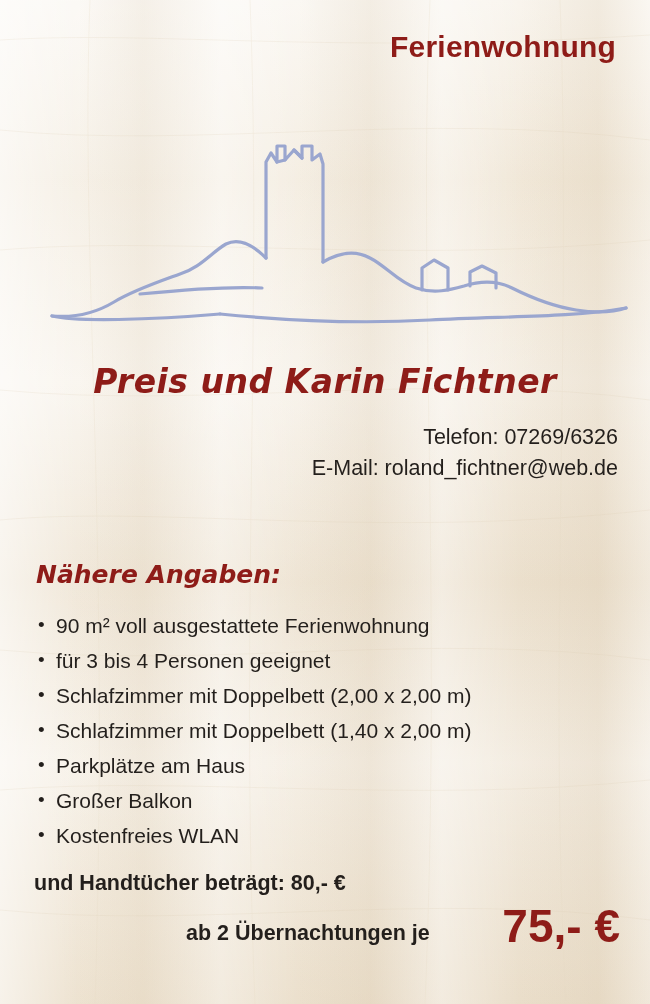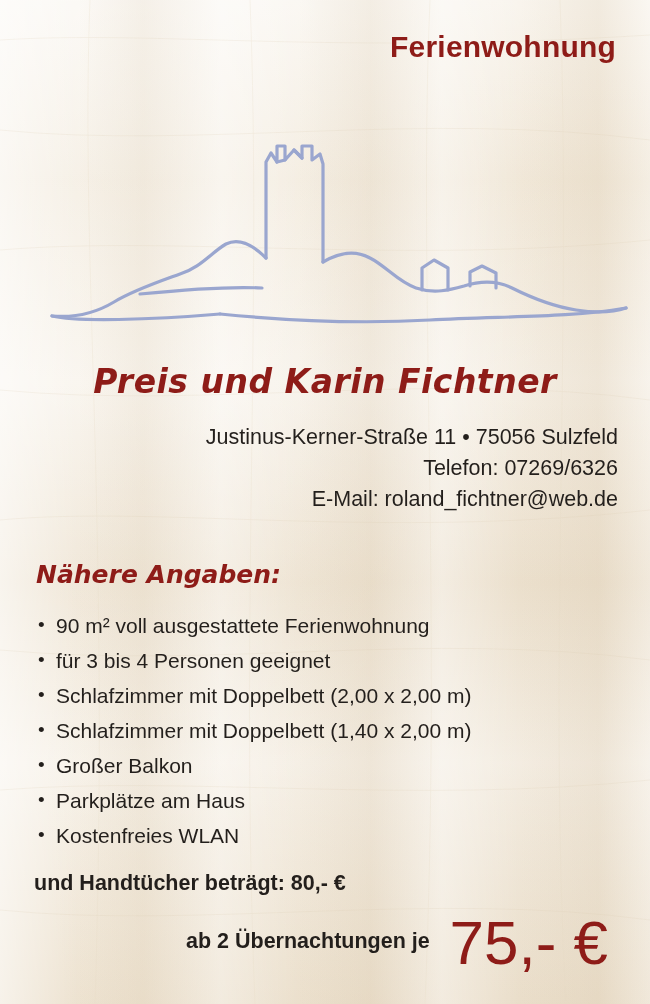--- a/index.html
+++ b/index.html
@@ -143,36 +143,36 @@
   }
   .price-line1, .price-line2 {
     font-size: 21.5px;
     font-weight: bold;
     color: #231f1c;
     line-height: 31px;
   }
   .price-row {
     position: relative;
     height: 62px;
-    margin-top: 12px;
+    margin-top: 4px;
   }
   .price-label {
     position: absolute;
     left: 152px;
     top: 18px;
     font-size: 21.5px;
     font-weight: bold;
     color: #231f1c;
   }
   .price-big {
     position: absolute;
-    right: 12px;
+    right: 0;
     top: -4px;
-    font-size: 62px;
-    font-weight: normal;
+    font-size: 46px;
+    font-weight: bold;
     color: #8e1c18;
     letter-spacing: 0px;
   }
 </style>
 </head>
 <body>
 
 <div class="flyer">
 
   <svg class="grain" viewBox="0 0 650 1004" preserveAspectRatio="none">
@@ -214,34 +214,33 @@
       <path d="M440,146 L440,132 L452,126 L466,133 L466,148"></path>
 
       <path d="M190,174 C250,180 330,184 400,180 C470,176 540,178 596,168"></path>
       <path d="M110,154 C150,150 196,146 232,148"></path>
     </g>
   </svg>
 
   <div class="names">Preis und Karin Fichtner</div>
 
   <div class="address">
-    <div>Justinus-Kerner-Straße 11 • 75056 Sulzfeld</div>
     <div>Telefon: 07269/6326</div>
     <div>E-Mail: roland_fichtner@web.de</div>
   </div>
 
   <div class="details-title">Nähere Angaben:</div>
 
   <ul class="bullets">
     <li>90 m² voll ausgestattete Ferienwohnung</li>
     <li>für 3 bis 4 Personen geeignet</li>
     <li>Schlafzimmer mit Doppelbett (2,00 x 2,00 m)</li>
     <li>Schlafzimmer mit Doppelbett (1,40 x 2,00 m)</li>
+    <li>Parkplätze am Haus</li>
     <li>Großer Balkon</li>
-    <li>Parkplätze am Haus</li>
     <li>Kostenfreies WLAN</li>
   </ul>
 
   <div class="price-block">
     <div class="price-line2">und Handtücher beträgt: 80,- €</div>
     <div class="price-row">
       <div class="price-label">ab 2 Übernachtungen je</div>
       <div class="price-big">75,- €</div>
     </div>
   </div>

